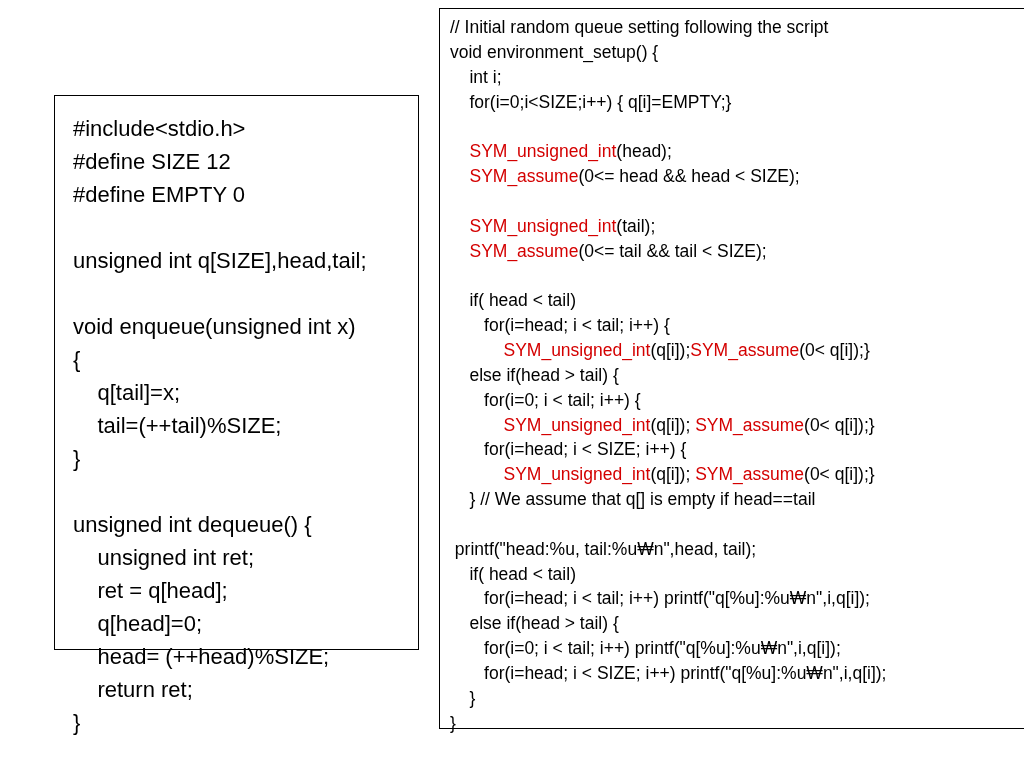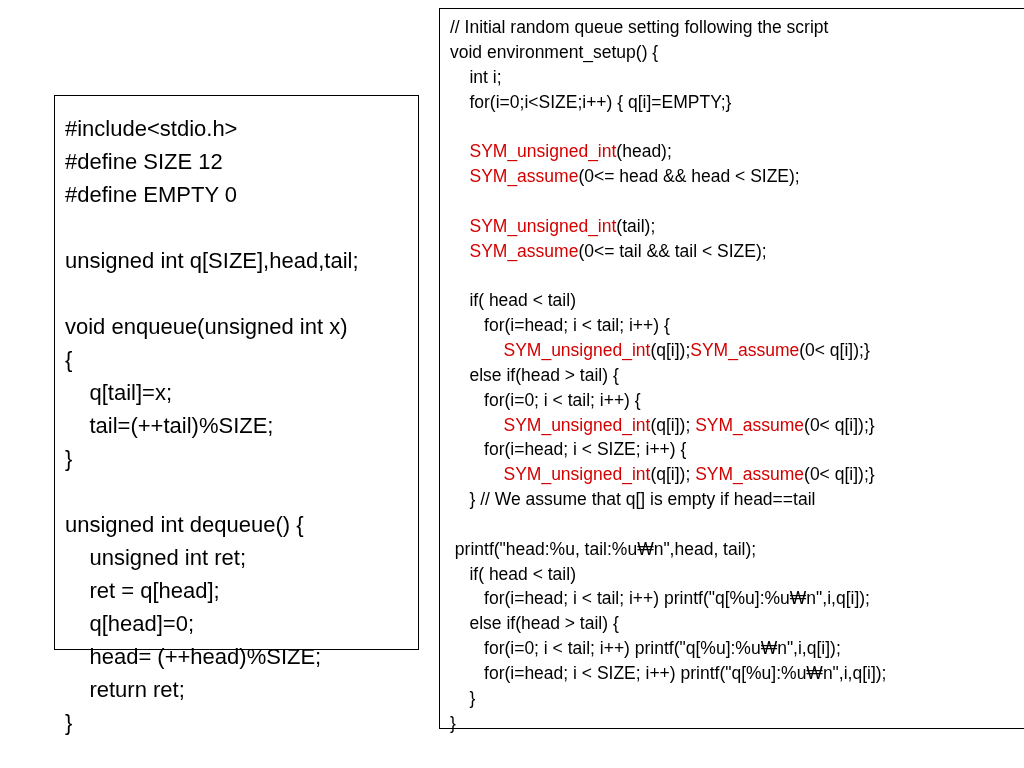--- a/index.html
+++ b/index.html
@@ -1,18 +1,18 @@
 <!DOCTYPE html>
 <html><head>
 <meta charset="utf-8">
 <style>
   body{margin:0;padding:0;width:1024px;height:768px;background:#fff;font-family:Helvetica,Arial,sans-serif;}
   .page{position:relative;width:1024px;height:768px;}
   .box{position:absolute;border:1px solid #000;background:#fff;box-sizing:border-box;margin-left:44px;}
-  .left-box{left:10px;top:95px;width:365px;height:555px;padding:16px 10px;}
+  .left-box{left:10px;top:95px;width:365px;height:555px;padding:16px 18px;}
   .right-box{left:395px;top:8px;width:614px;height:721px;padding:6px 10px;}
   .code{white-space:pre;color:#000;}
   .left-code{font-size:22px;line-height:1.5;}
   .right-code{font-size:17.5px;line-height:1.42;}
   .r{color:#d40000;}
 </style>
 </head>
 <body>
 
 <div class="page">

